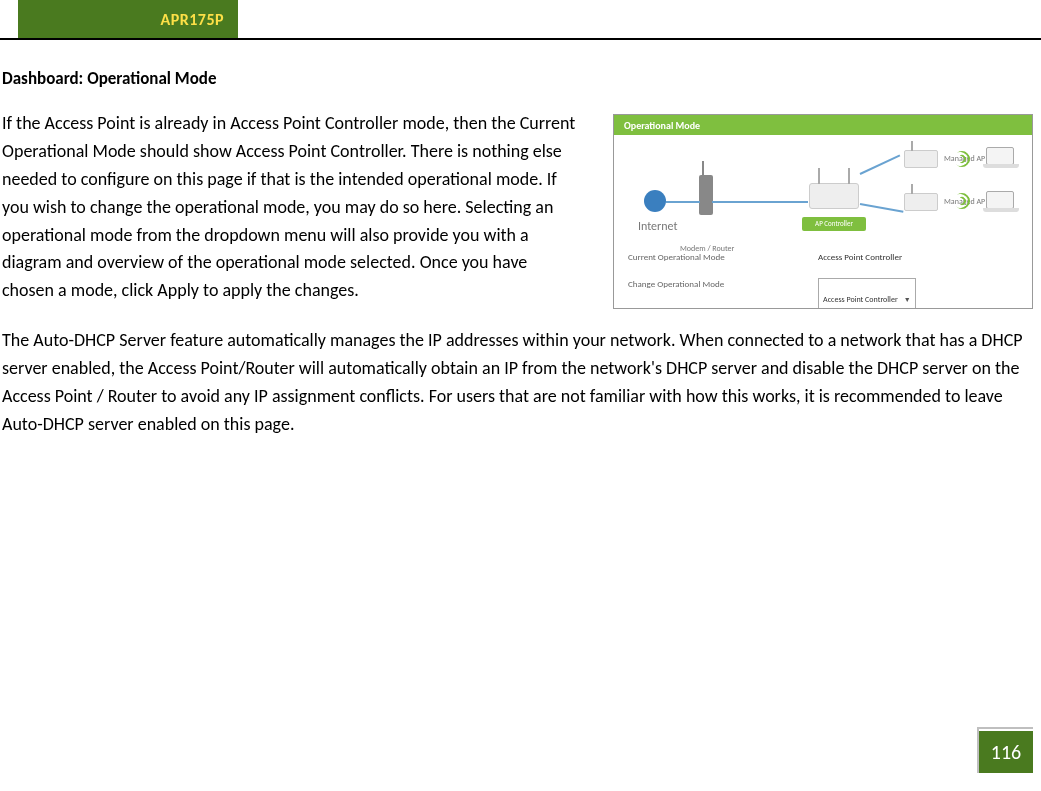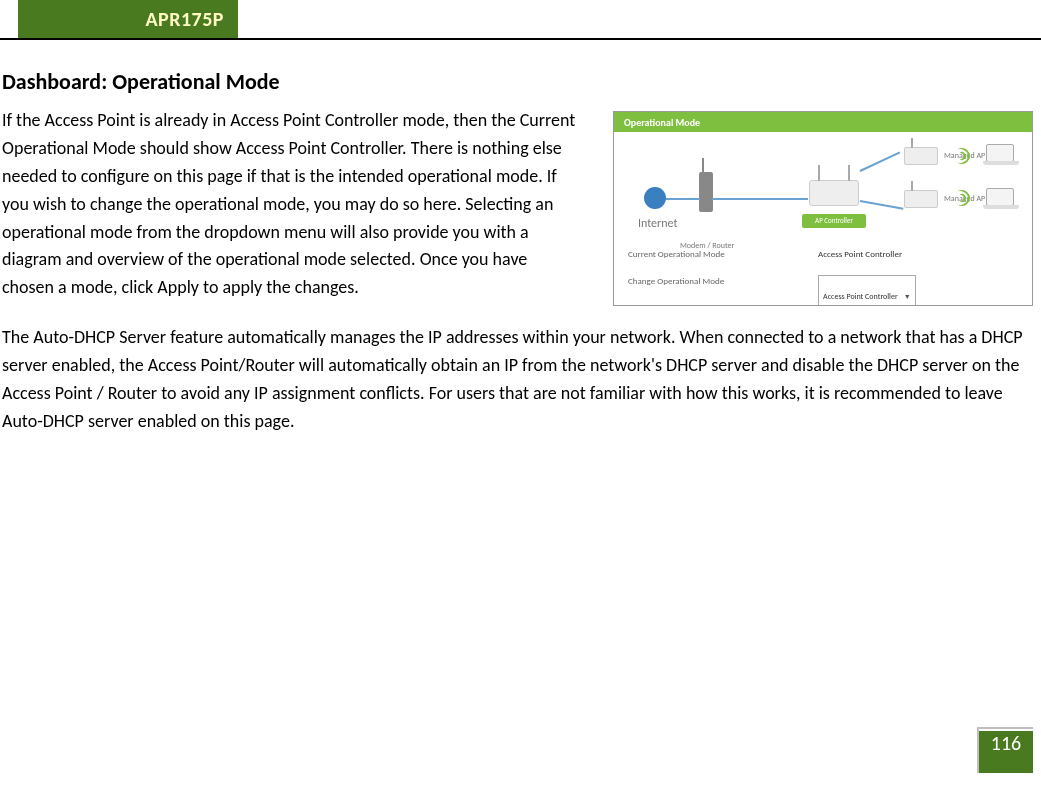--- a/index.html
+++ b/index.html
@@ -1,24 +1,24 @@
 <!DOCTYPE html>
 <html><head>
 <meta charset="utf-8">
 <style>
   * { box-sizing: border-box; margin: 0; padding: 0; }
   html, body { width: 1041px; height: 791px; font-family: Calibri, Arial, sans-serif; background: #fff; color: #000; }
   .page { position: relative; width: 1041px; height: 791px; padding: 0; }
   .header-bar { position: relative; width: 100%; height: 40px; border-bottom: 2px solid #000; }
   .header-green { position: absolute; left: 18px; top: 0; width: 220px; height: 38px; background: #4a7a1f; display: flex; align-items: center; justify-content: flex-end; padding-right: 14px; }
-  .header-green span { color: #fef9c3; font-weight: 700; font-size: 20px; letter-spacing: 0.5px; }
+  .header-green span { color: #fde047; font-weight: 700; font-size: 16px; letter-spacing: 0.5px; }
   .header-title { position: absolute; left: 250px; top: 0; height: 38px; display: flex; align-items: center; }
   .header-title span { font-weight: 700; font-size: 20px; color: #000; }
   .content { padding: 28px 2px 0 2px; }
-  .section-title { font-weight: 700; font-size: 22px; margin-bottom: 12px; }
+  .section-title { font-weight: 700; font-size: 17px; margin-bottom: 21px; }
   .body-wrap { position: relative; }
   .figure { float: right; width: 420px; height: 195px; border: 1px solid #999; margin: 4px 6px 8px 30px; background: #fff; overflow: hidden; }
   .fig-banner { height: 20px; background: #7fbf3f; display: flex; align-items: center; padding-left: 10px; }
   .fig-banner span { color: #fff; font-size: 10px; font-weight: 700; }
   .fig-diagram { position: relative; height: 108px; background: #fff; }
   .globe { position: absolute; left: 30px; top: 55px; width: 22px; height: 22px; border-radius: 50%; background: #3a7fbf; }
   .modem { position: absolute; left: 85px; top: 40px; width: 14px; height: 40px; background: #888; border-radius: 2px; }
   .modem::after { content:""; position:absolute; left:3px; top:-14px; width:2px; height:14px; background:#888; }
   .router { position: absolute; left: 195px; top: 48px; width: 50px; height: 26px; background: #eee; border: 1px solid #ccc; border-radius: 3px; }
   .router::before { content:""; position:absolute; left:8px; top:-16px; width:2px; height:16px; background:#aaa; }
@@ -44,21 +44,21 @@
   .wifi1 { position:absolute; left: 338px; top: 14px; width: 20px; height: 20px; }
   .wifi2 { position:absolute; left: 338px; top: 56px; width: 20px; height: 20px; }
   .wifi-arc { position:absolute; border: 2px solid #7fbf3f; border-bottom:none; border-left:none; border-radius: 50%; transform: rotate(45deg); }
   .wa1 { left: 6px; top:6px; width:8px; height:8px; }
   .wa2 { left: 2px; top:2px; width:16px; height:16px; }
   .fig-settings { padding: 8px 14px 10px 14px; font-size: 9px; color:#666; display: grid; grid-template-columns: 190px 1fr; row-gap: 16px; }
   .fig-val { color:#333; }
   .fig-dd { display:inline-block; border:1px solid #aaa; padding: 15px 4px; font-size:8px; color:#333; background:#fff; }
   .fig-dd .caret { font-size:7px; margin-left:6px; color:#555; }
   .para { font-size: 18px; line-height: 1.55; margin-bottom: 22px; color: #000000; }
-  .page-num-box { position: absolute; right: 8px; bottom: 18px; width: 54px; height: 42px; background: #4a7a1f; display:flex; justify-content:center; }
+  .page-num-box { position: absolute; right: 8px; bottom: 18px; width: 54px; height: 42px; background: #4a7a1f; display:flex; align-items:center; justify-content:center; }
   .page-num-box span { color:#fff; font-size: 20px; }
   .page-num-line { position: absolute; right: 8px; bottom: 62px; width: 54px; height: 2px; background: #bfbfbf; }
   .page-num-side { position: absolute; right: 62px; bottom: 18px; width: 2px; height: 46px; background: #bfbfbf; }
 </style>
 </head>
 <body>
 
 <div class="page">
 
   <div class="header-bar">

